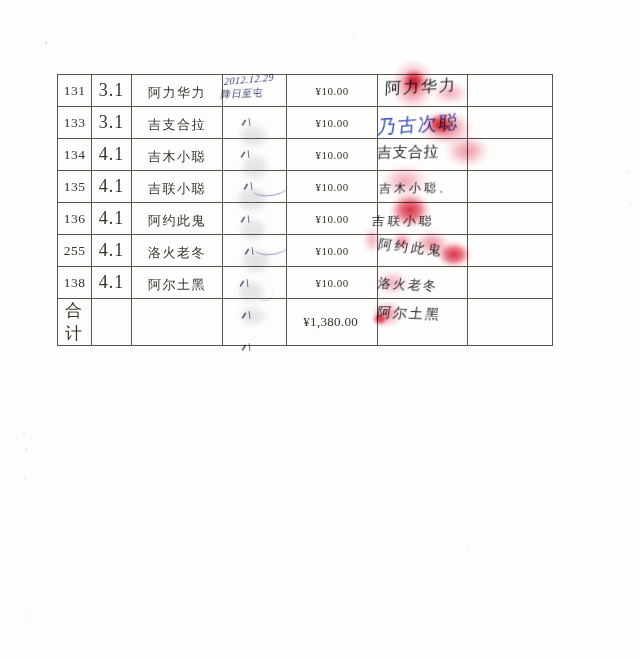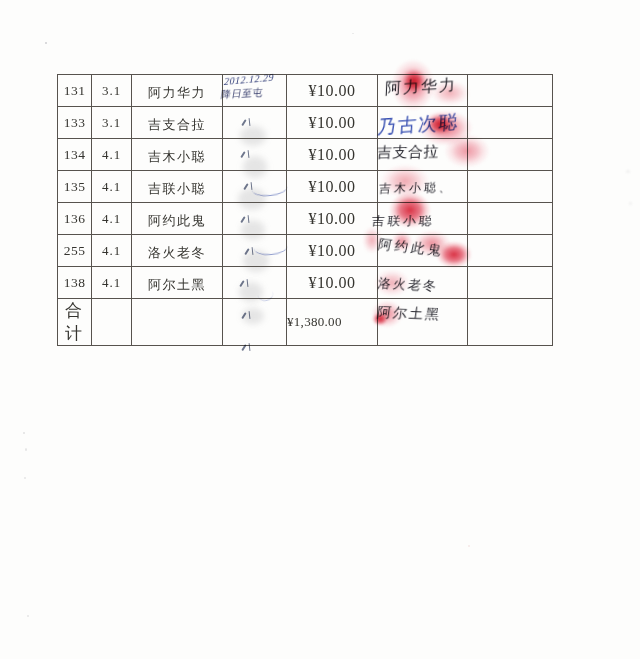--- a/index.html
+++ b/index.html
@@ -23,25 +23,25 @@
   .register td {
     border:1px solid #57534e;
     padding:0; overflow:hidden;
     color:#35342f;
     vertical-align:middle;
     text-align:center;
   }
   .register tr       { height:32px; }
   .register tr.total { height:30px; }
   td.c-no     { font-size:13.5px; letter-spacing:0.5px; }
-  td.c-date   { font-size:13px;   letter-spacing:1px;margin-top:28px; }
+  td.c-date   { font-size:18px;   letter-spacing:1px;margin-top:28px; }
   td.c-name   { font-size:13px;   letter-spacing:1.5px; vertical-align:bottom; padding-bottom:4px; }
-  td.c-amount { font-size:16px; letter-spacing:0.5px; }
+  td.c-amount { font-size:11px; letter-spacing:0.5px; }
   td.c-total-label  { font-size:17px; letter-spacing:2px; }
-  td.c-total-amount { font-size:13px; text-align:left; padding-right:19px; letter-spacing:0.3px; }
+  td.c-total-amount { font-size:13px; text-align:right; padding-right:19px; letter-spacing:0.3px; }
 
   
   .ov { position:absolute; pointer-events:none; }
 
   
   .fp {
     position:absolute; border-radius:50%;
     mix-blend-mode:multiply; filter:blur(1.3px);
     background:radial-gradient(closest-side,
       rgba(221,32,58,0.62) 0%, rgba(228,62,88,0.40) 45%,

